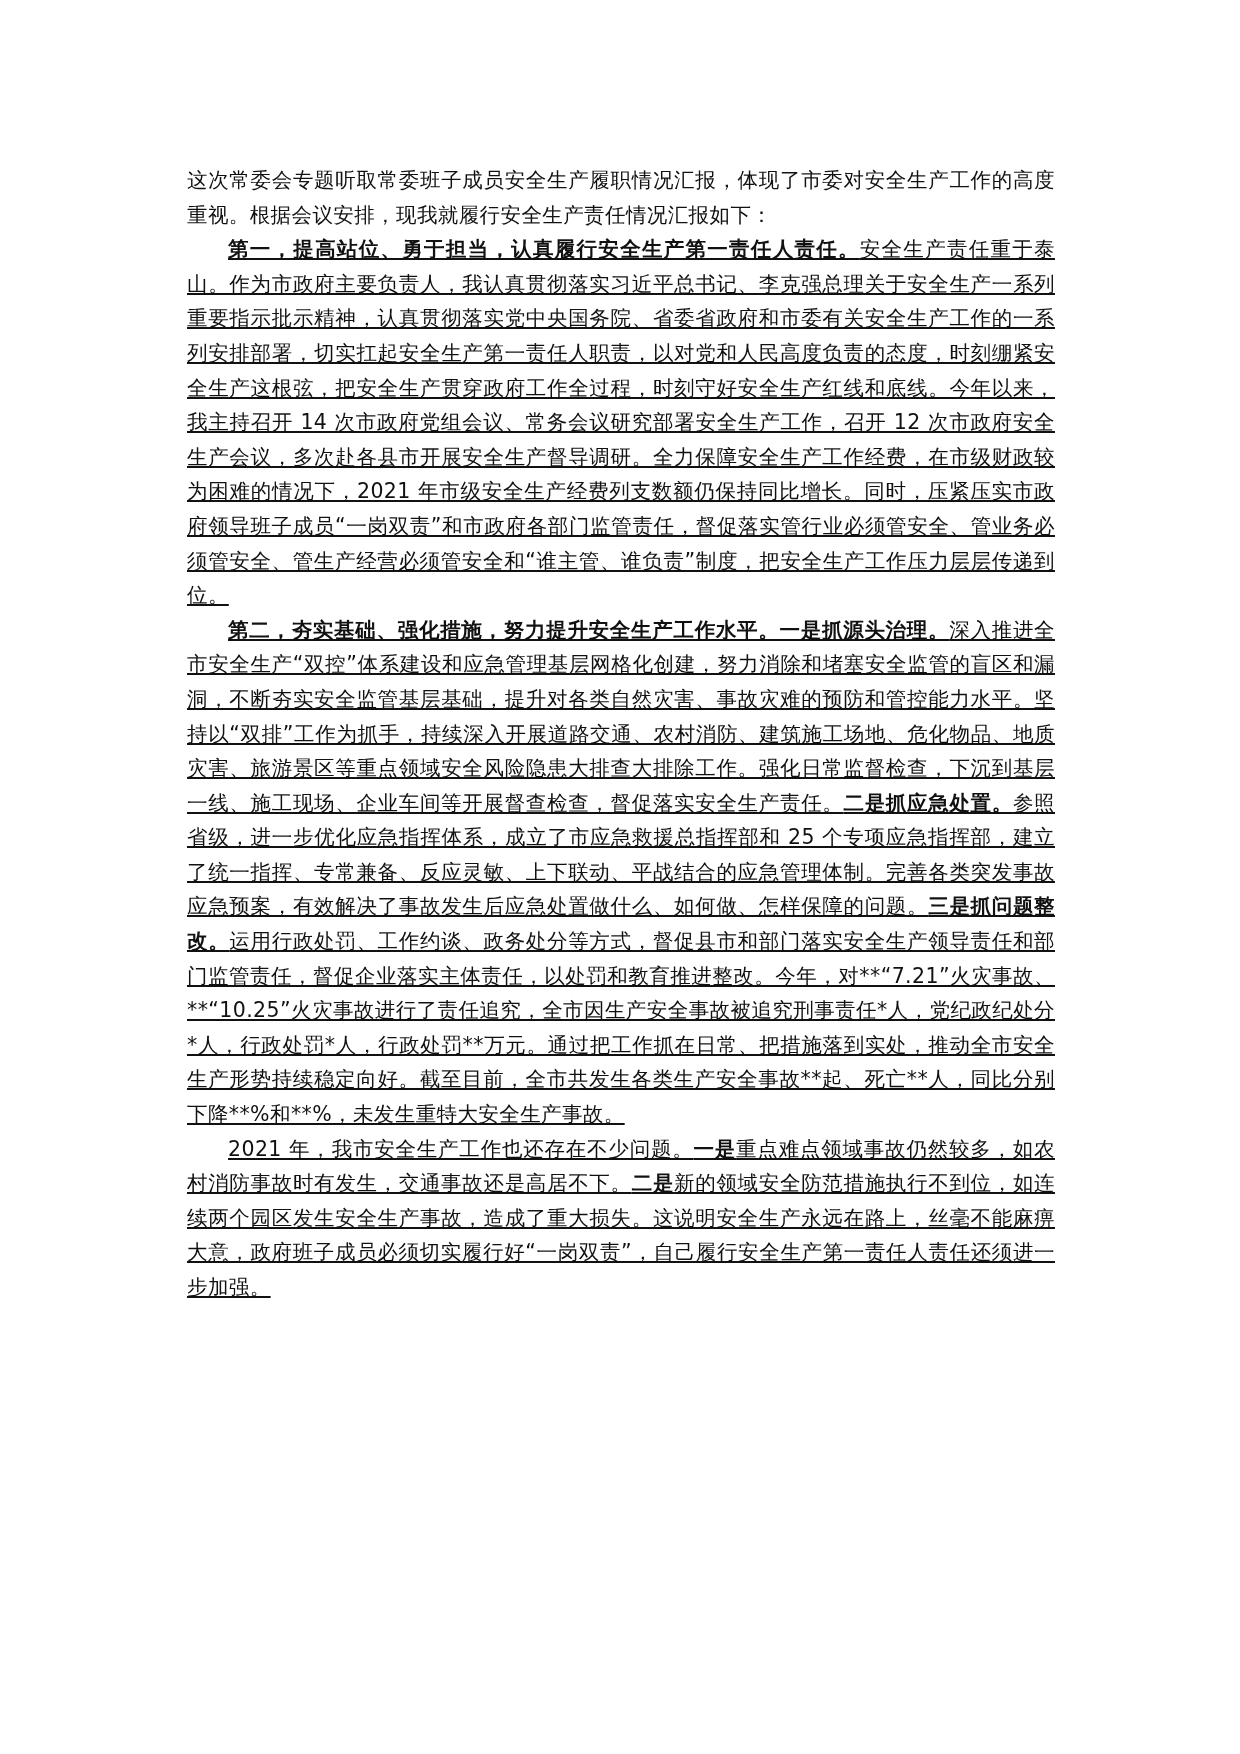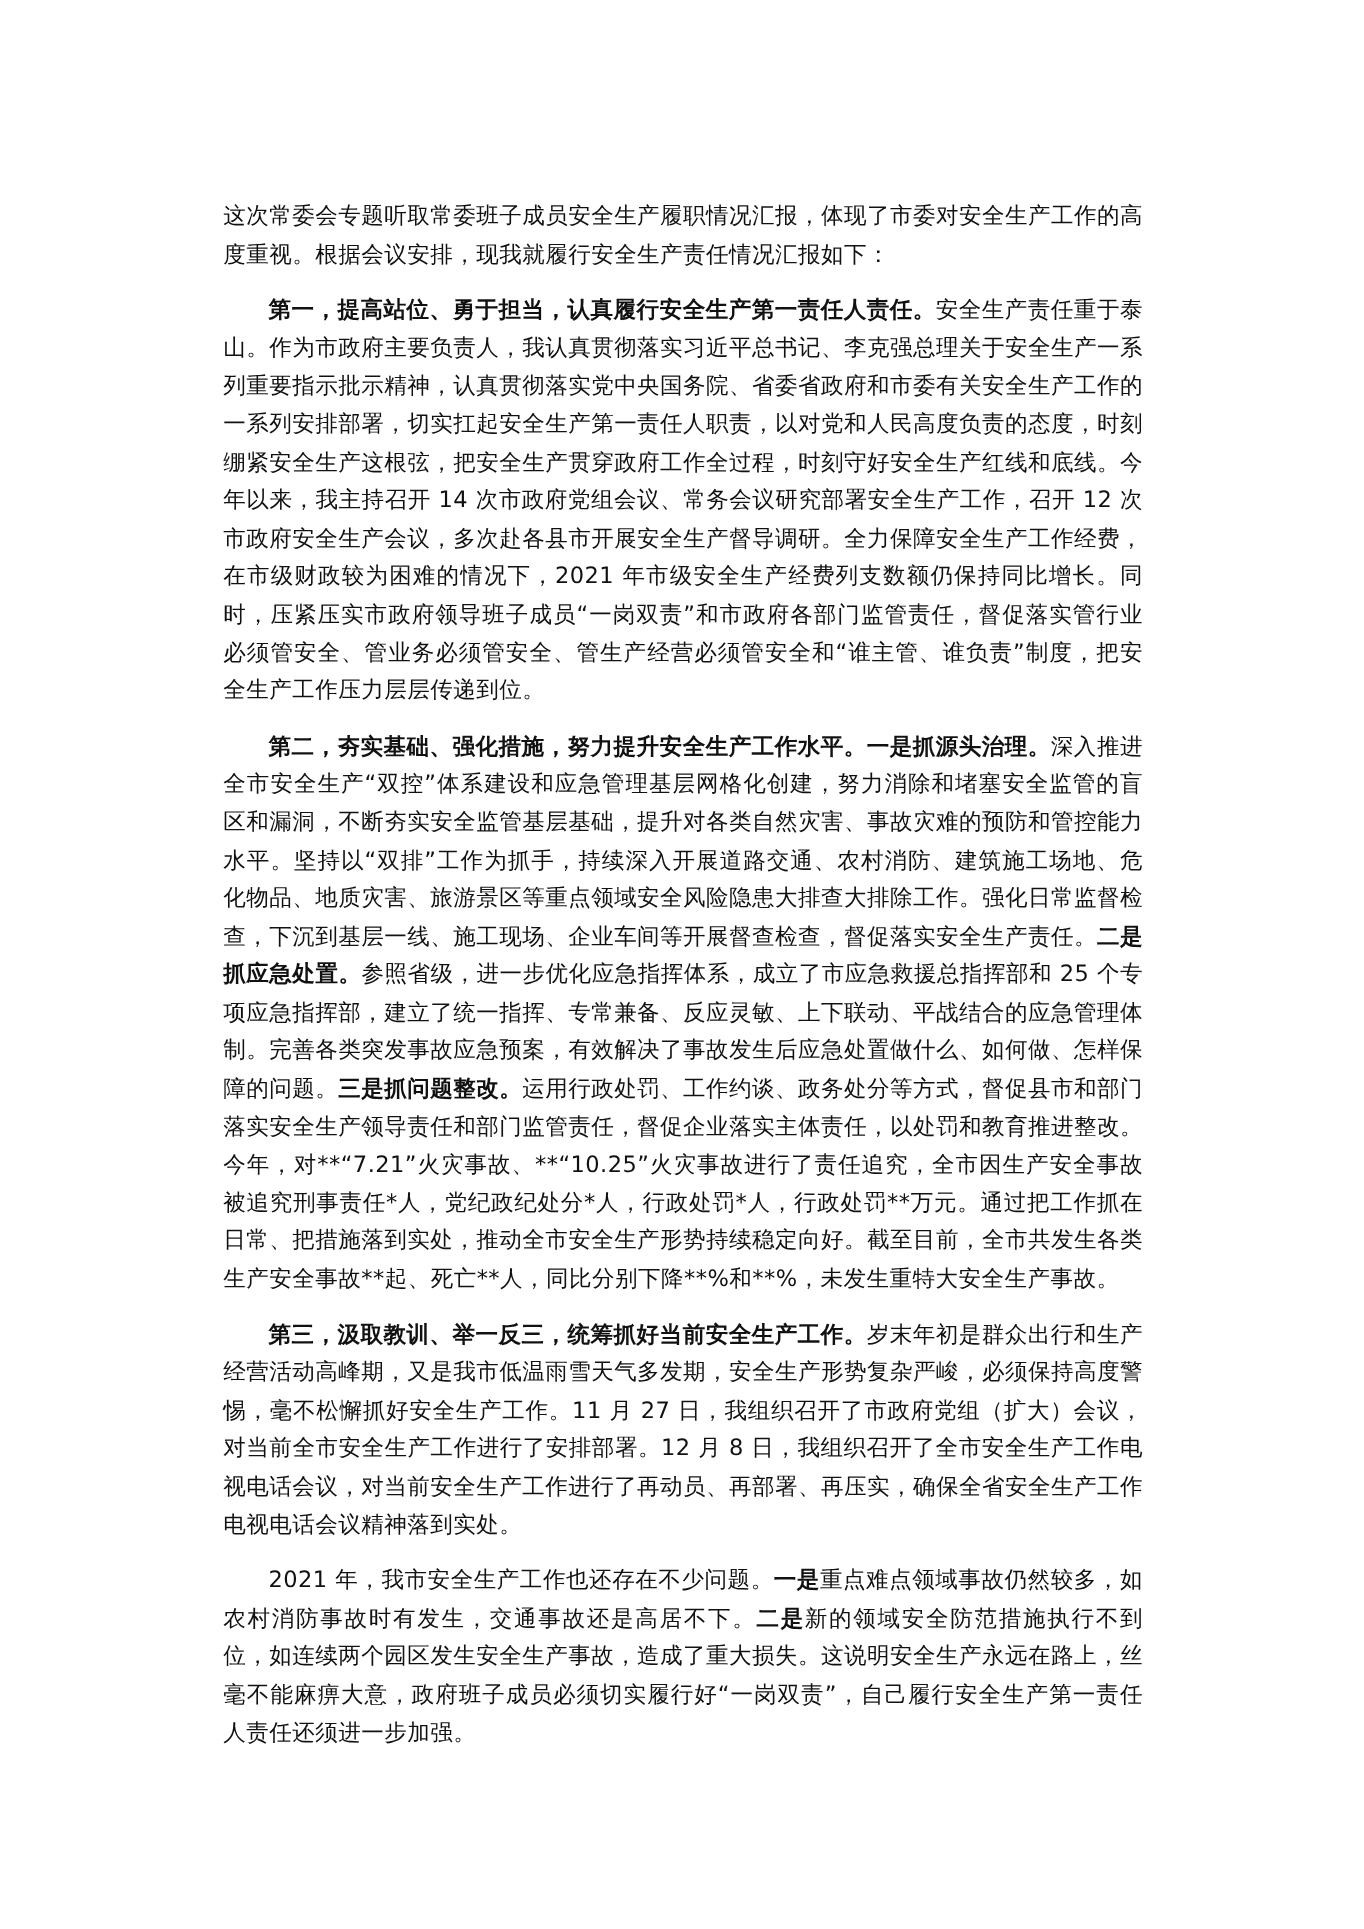--- a/index.html
+++ b/index.html
@@ -10,41 +10,38 @@
     top: 163px;
     width: 868px;
     font-family: "DejaVu Sans", sans-serif;
     font-size: 20.5px;
     line-height: 34.6px;
     color: #111111;
     text-align: justify;
     text-justify: inter-character;
     letter-spacing: 0.4px;
   }
-  .para { margin: 16px; padding: 0; }
-  .indent { text-indent: 2em; }
+  .para { margin: 0; padding: 0; }
+  .indent { text-indent: 2em; text-decoration: underline; }
   .b { font-weight: bold; }
 </style>
 </head>
 <body>
 
 <div class="page">
   <p class="para">
     <span>这次常委会专题听取常委班子成员安全生产履职情况汇报，体现了市委对安全生产工作的高度重视。根据会议安排，现我就履行安全生产责任情况汇报如下：</span>
   </p>
 
   <p class="para indent">
     <span class="b">第一，提高站位、勇于担当，认真履行安全生产第一责任人责任。</span><span>安全生产责任重于泰山。作为市政府主要负责人，我认真贯彻落实习近平总书记、李克强总理关于安全生产一系列重要指示批示精神，认真贯彻落实党中央国务院、省委省政府和市委有关安全生产工作的一系列安排部署，切实扛起安全生产第一责任人职责，以对党和人民高度负责的态度，时刻绷紧安全生产这根弦，把安全生产贯穿政府工作全过程，时刻守好安全生产红线和底线。今年以来，我主持召开 14 次市政府党组会议、常务会议研究部署安全生产工作，召开 12 次市政府安全生产会议，多次赴各县市开展安全生产督导调研。全力保障安全生产工作经费，在市级财政较为困难的情况下，2021 年市级安全生产经费列支数额仍保持同比增长。同时，压紧压实市政府领导班子成员“一岗双责”和市政府各部门监管责任，督促落实管行业必须管安全、管业务必须管安全、管生产经营必须管安全和“谁主管、谁负责”制度，把安全生产工作压力层层传递到位。</span>
   </p>
 
   <p class="para indent">
     <span class="b">第二，夯实基础、强化措施，努力提升安全生产工作水平。一是抓源头治理。</span><span>深入推进全市安全生产“双控”体系建设和应急管理基层网格化创建，努力消除和堵塞安全监管的盲区和漏洞，不断夯实安全监管基层基础，提升对各类自然灾害、事故灾难的预防和管控能力水平。坚持以“双排”工作为抓手，持续深入开展道路交通、农村消防、建筑施工场地、危化物品、地质灾害、旅游景区等重点领域安全风险隐患大排查大排除工作。强化日常监督检查，下沉到基层一线、施工现场、企业车间等开展督查检查，督促落实安全生产责任。</span><span class="b">二是抓应急处置。</span><span>参照省级，进一步优化应急指挥体系，成立了市应急救援总指挥部和 25 个专项应急指挥部，建立了统一指挥、专常兼备、反应灵敏、上下联动、平战结合的应急管理体制。完善各类突发事故应急预案，有效解决了事故发生后应急处置做什么、如何做、怎样保障的问题。</span><span class="b">三是抓问题整改。</span><span>运用行政处罚、工作约谈、政务处分等方式，督促县市和部门落实安全生产领导责任和部门监管责任，督促企业落实主体责任，以处罚和教育推进整改。今年，对**“7.21”火灾事故、**“10.25”火灾事故进行了责任追究，全市因生产安全事故被追究刑事责任*人，党纪政纪处分*人，行政处罚*人，行政处罚**万元。通过把工作抓在日常、把措施落到实处，推动全市安全生产形势持续稳定向好。截至目前，全市共发生各类生产安全事故**起、死亡**人，同比分别下降**%和**%，未发生重特大安全生产事故。</span>
   </p>
 
-  <p class="para indent">
-    <span class="b">第三，汲取教训、举一反三，统筹抓好当前安全生产工作。</span><span>岁末年初是群众出行和生产经营活动高峰期，又是我市低温雨雪天气多发期，安全生产形势复杂严峻，必须保持高度警惕，毫不松懈抓好安全生产工作。11 月 27 日，我组织召开了市政府党组（扩大）会议，对当前全市安全生产工作进行了安排部署。12 月 8 日，我组织召开了全市安全生产工作电视电话会议，对当前安全生产工作进行了再动员、再部署、再压实，确保全省安全生产工作电视电话会议精神落到实处。</span>
-  </p>
 
   <p class="para indent">
     <span>2021 年，我市安全生产工作也还存在不少问题。</span><span class="b">一是</span><span>重点难点领域事故仍然较多，如农村消防事故时有发生，交通事故还是高居不下。</span><span class="b">二是</span><span>新的领域安全防范措施执行不到位，如连续两个园区发生安全生产事故，造成了重大损失。这说明安全生产永远在路上，丝毫不能麻痹大意，政府班子成员必须切实履行好“一岗双责”，自己履行安全生产第一责任人责任还须进一步加强。</span>
   </p>
 
 </div>
 
 </body></html>

